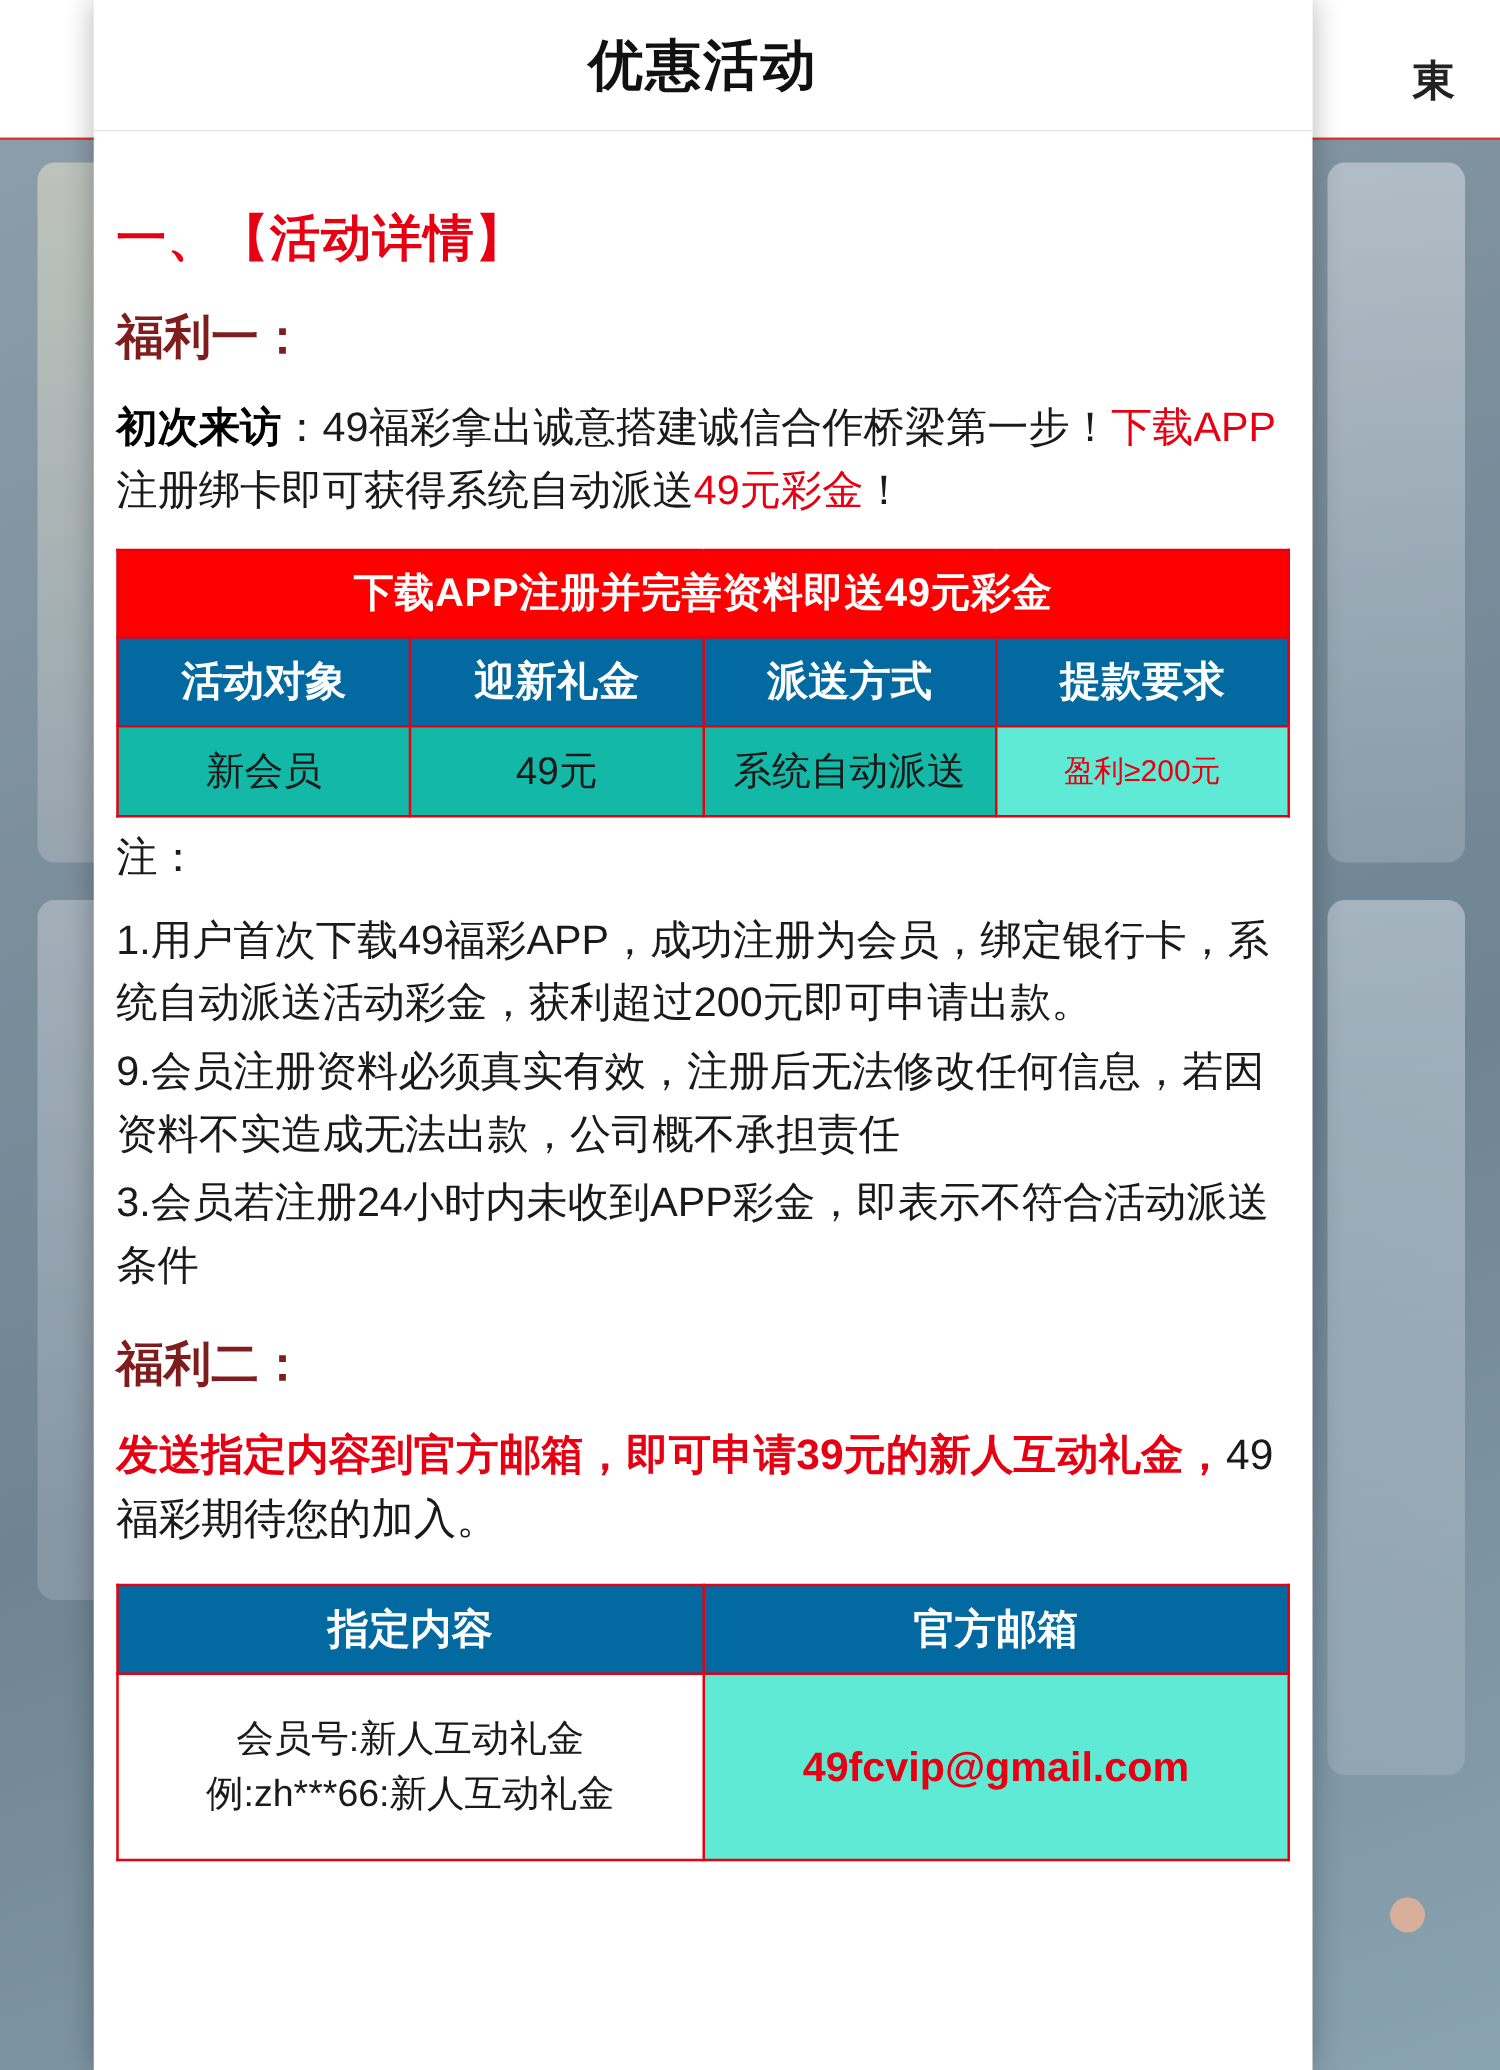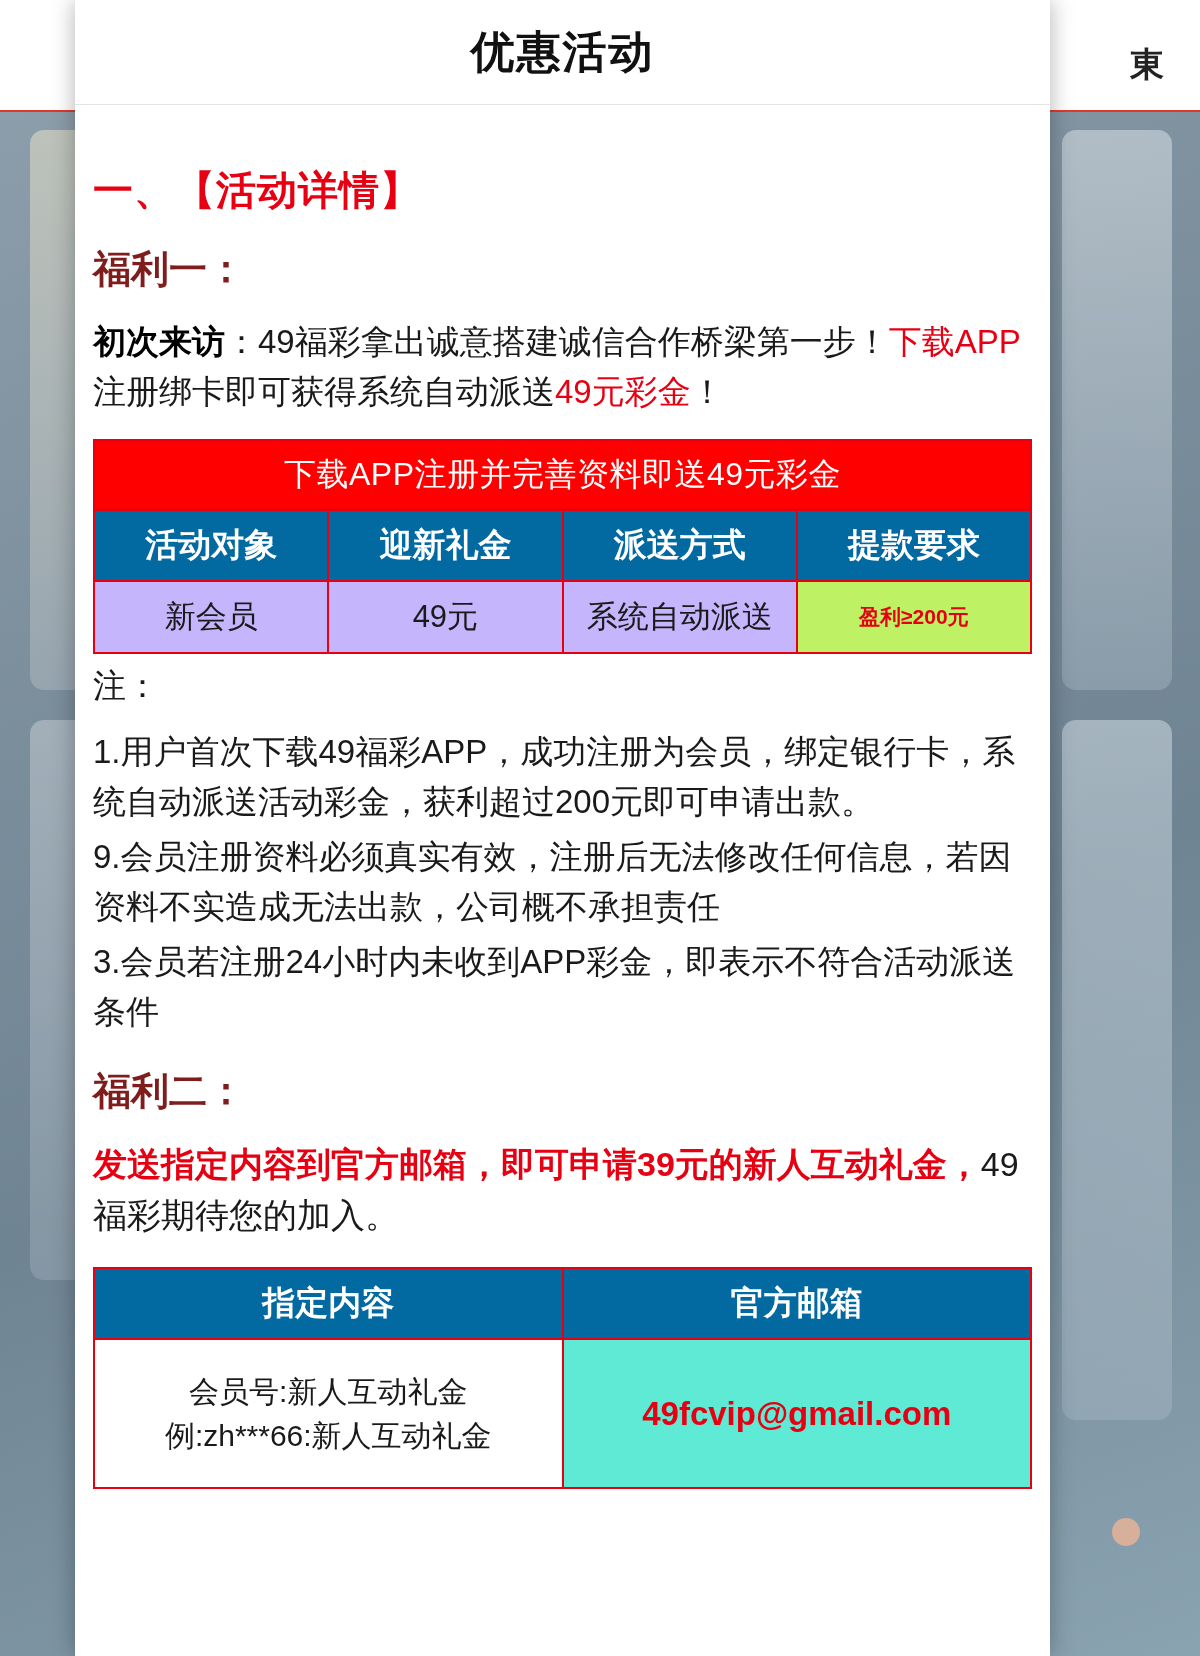--- a/index.html
+++ b/index.html
@@ -129,43 +129,43 @@
     table-layout: fixed;
   }
   table.promo td, table.promo th {
     border: 2px solid #e60012;
     text-align: center;
     padding: 8px 4px;
   }
   .banner-cell {
     background: #ff0000;
     color: #ffffff;
-    font-weight: normal;
+    font-weight: bold;
     font-size: 32px;
     padding: 12px 0 !important;
     letter-spacing: 0.5px;
   }
   .head-cell {
     background: #0369a1;
     color: #ffffff;
     font-weight: bold;
     font-size: 33px;
     padding: 12px 4px !important;
   }
   .body-cell {
-    background: #c4b5fd;
+    background: #14b8a6;
     color: #1a1a1a;
     font-size: 31px;
     padding: 14px 4px !important;
   }
   .body-cell-red {
-    background: #bef264;
-    color: #e60012;
-    font-weight: bold;
-    font-size: 21px;
+    background: #5eead4;
+    color: #e60012;
+    font-weight: normal;
+    font-size: 24px;
     padding: 14px 4px !important;
   }
   .note-label {
     font-size: 33px;
     color: #1a1a1a;
     margin: 10px 0 18px 0;
   }
   .note-line {
     font-size: 33px;
     line-height: 1.5;

